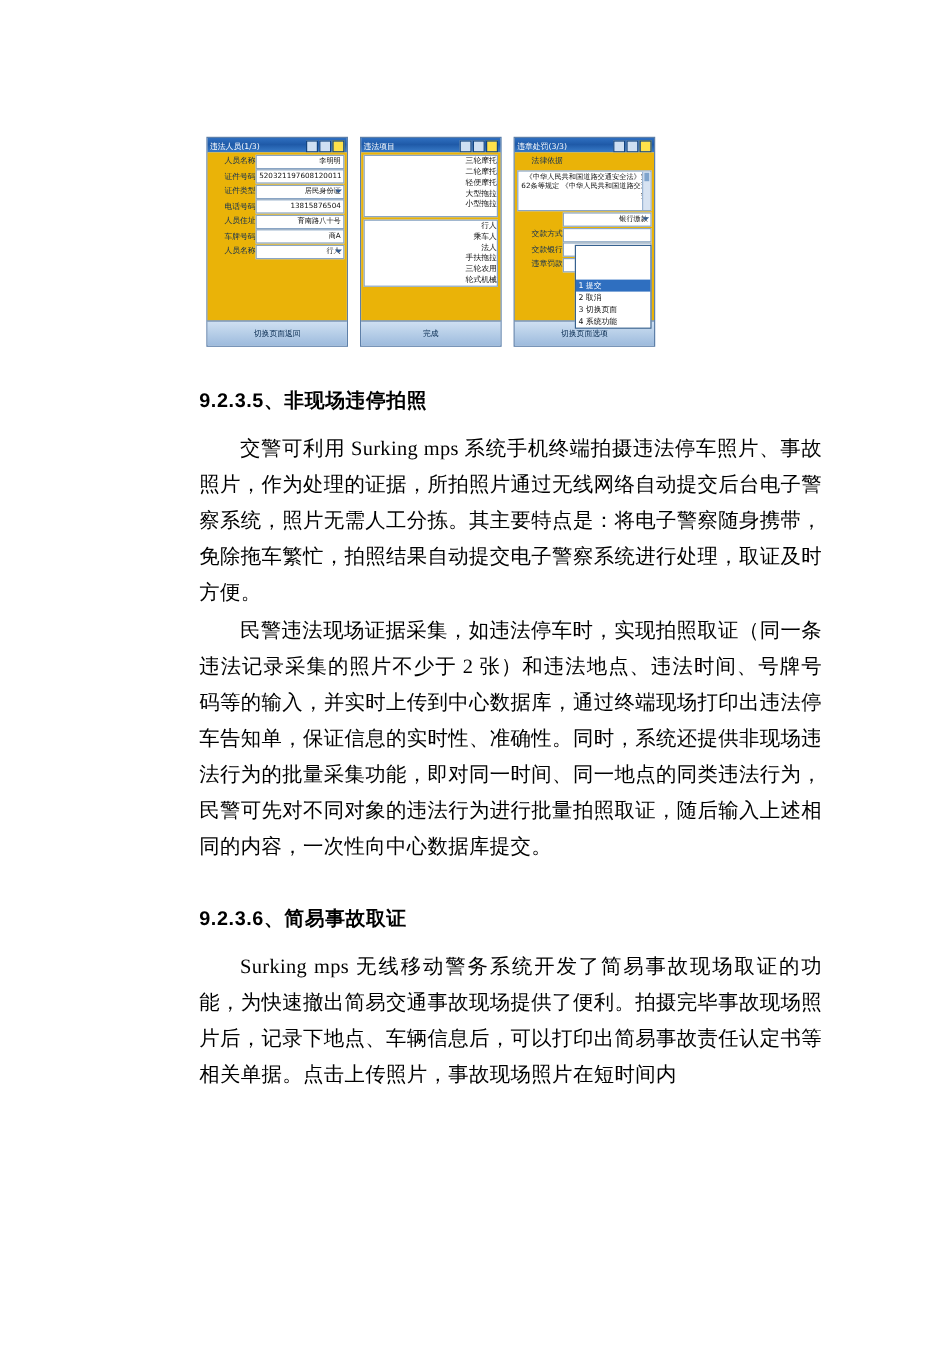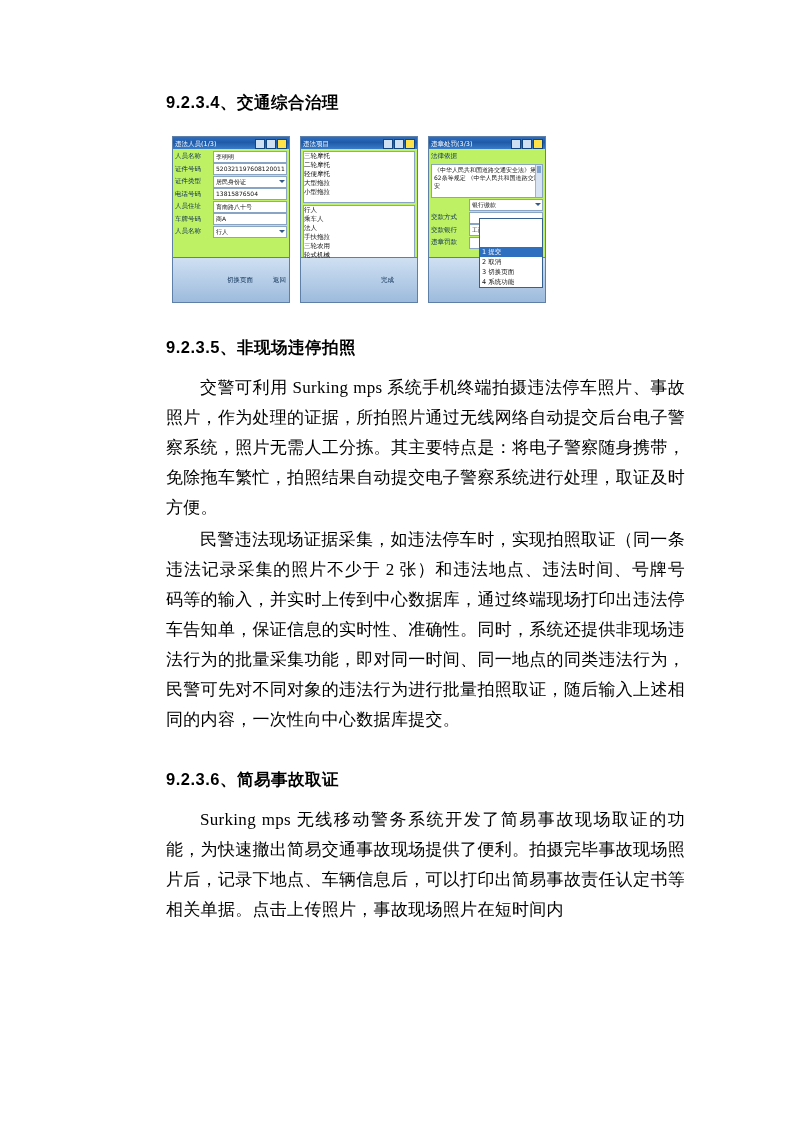--- a/index.html
+++ b/index.html
@@ -74,23 +74,24 @@
   }
   .tb-icon {
     width: 8px; height: 8px;
     background: #cfe0f2;
     border: 1px solid #12447f;
     display: inline-block;
   }
   .tb-icon.y { background: #ffe24a; }
   .phone .body {
     padding: 2px 2px 0 2px;
-    background: #bef264;
-    height: 108px;
+    background: #eab308;
+    height: 140px;
     box-sizing: border-box;
+    text-align: right;
   }
   .form-row {
     display: flex;
     align-items: center;
     margin-bottom: 1.5px;
     height: 11px;
   }
   .form-row .lbl {
     width: 38px;
     font-size: 6.5px;
@@ -117,25 +118,24 @@
     border-left: 3px solid transparent;
     border-right: 3px solid transparent;
     border-top: 3px solid #355b8c;
   }
   .phone .footer {
     height: 12px;
     background: linear-gradient(to bottom, #cfe0f2, #9dbbdd);
     border-top: 1px solid #5d7fa8;
     display: flex;
     align-items: center;
-    justify-content: flex-end;
-    padding: 16px 3px;
+    justify-content: center;
+    padding: 4px 3px;
     font-size: 6.5px;
     color: #06294f;
-    gap: 20px;
   }
   .two-pane .top-list {
     background: #ffffff;
     border: 1px solid #8aa5c4;
     height: 50px;
     overflow: hidden;
     margin-bottom: 2px;
   }
   .two-pane .bot-list {
     background: #ffffff;
@@ -188,21 +188,20 @@
     top: 1px; left: 1px;
     width: 4px; height: 7px;
     background: #7ea3cc;
   }
 </style>
 </head>
 <body>
 
 <div class="page">
 
-  <h3 class="section-heading">9.2.3.4、交通综合治理</h3>
 
   <div class="shots">
 
     <div class="phone">
       <div class="titlebar">
         <span class="tb-title">违法人员(1/3)</span>
         <span class="tb-icons">
           <i class="tb-icon"></i>
           <i class="tb-icon"></i>
           <i class="tb-icon y"></i>

